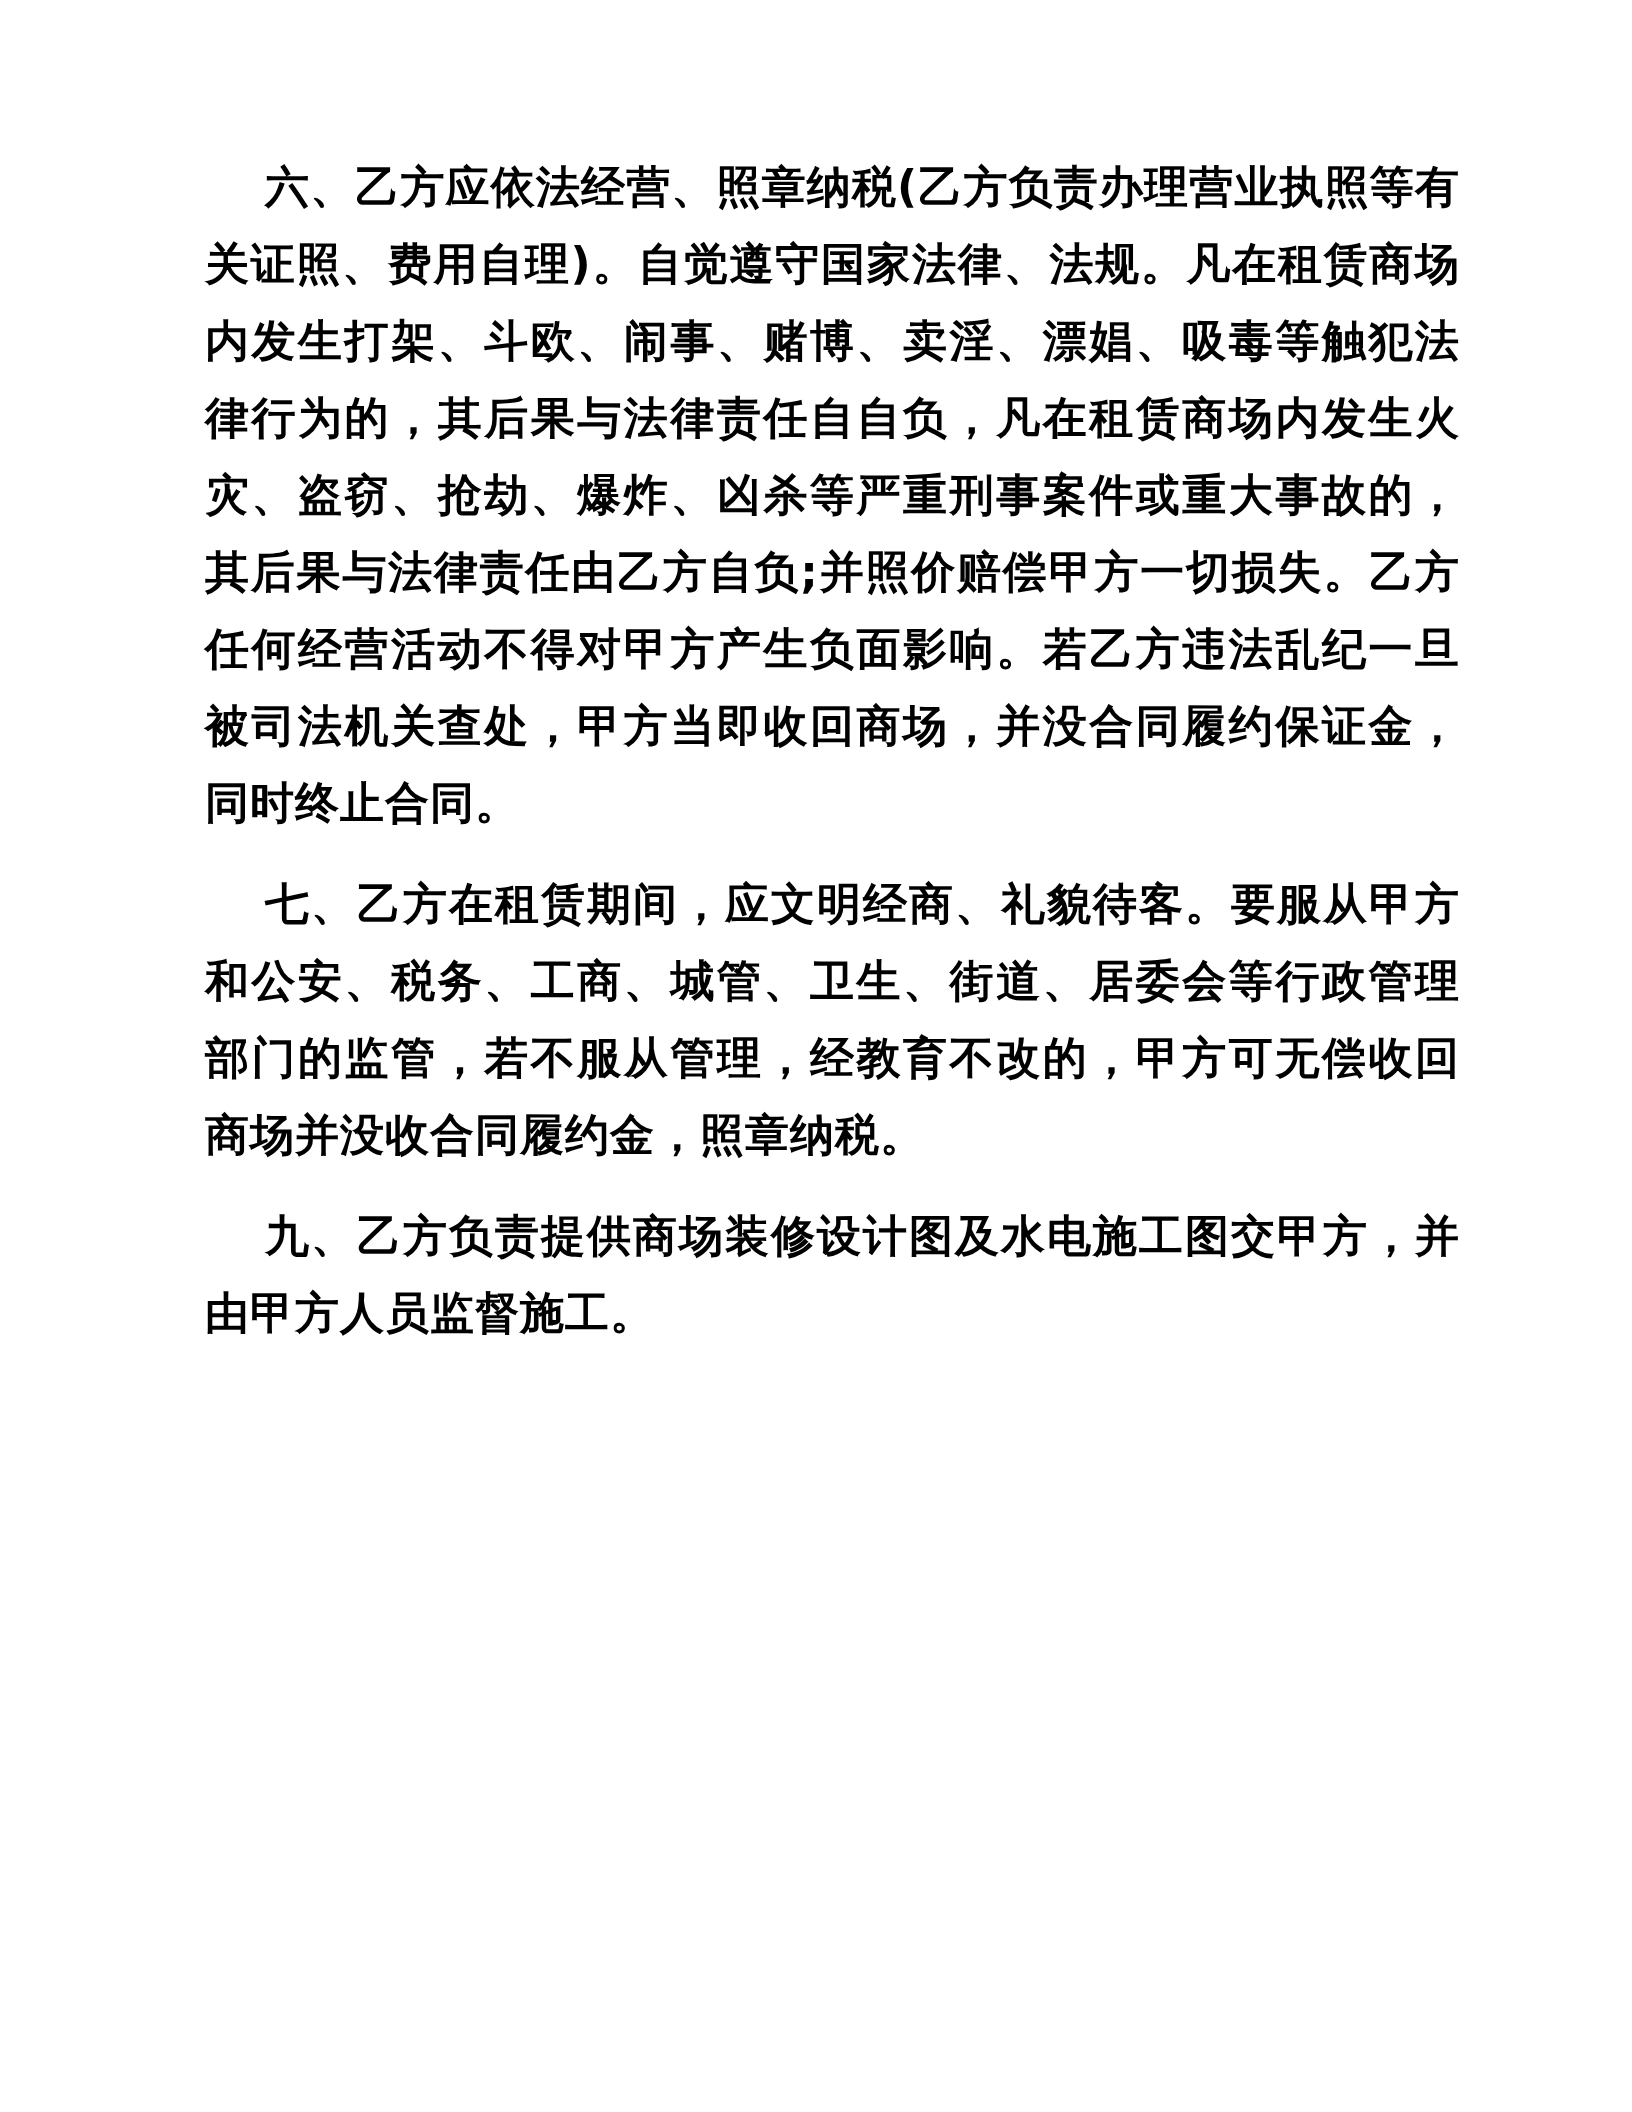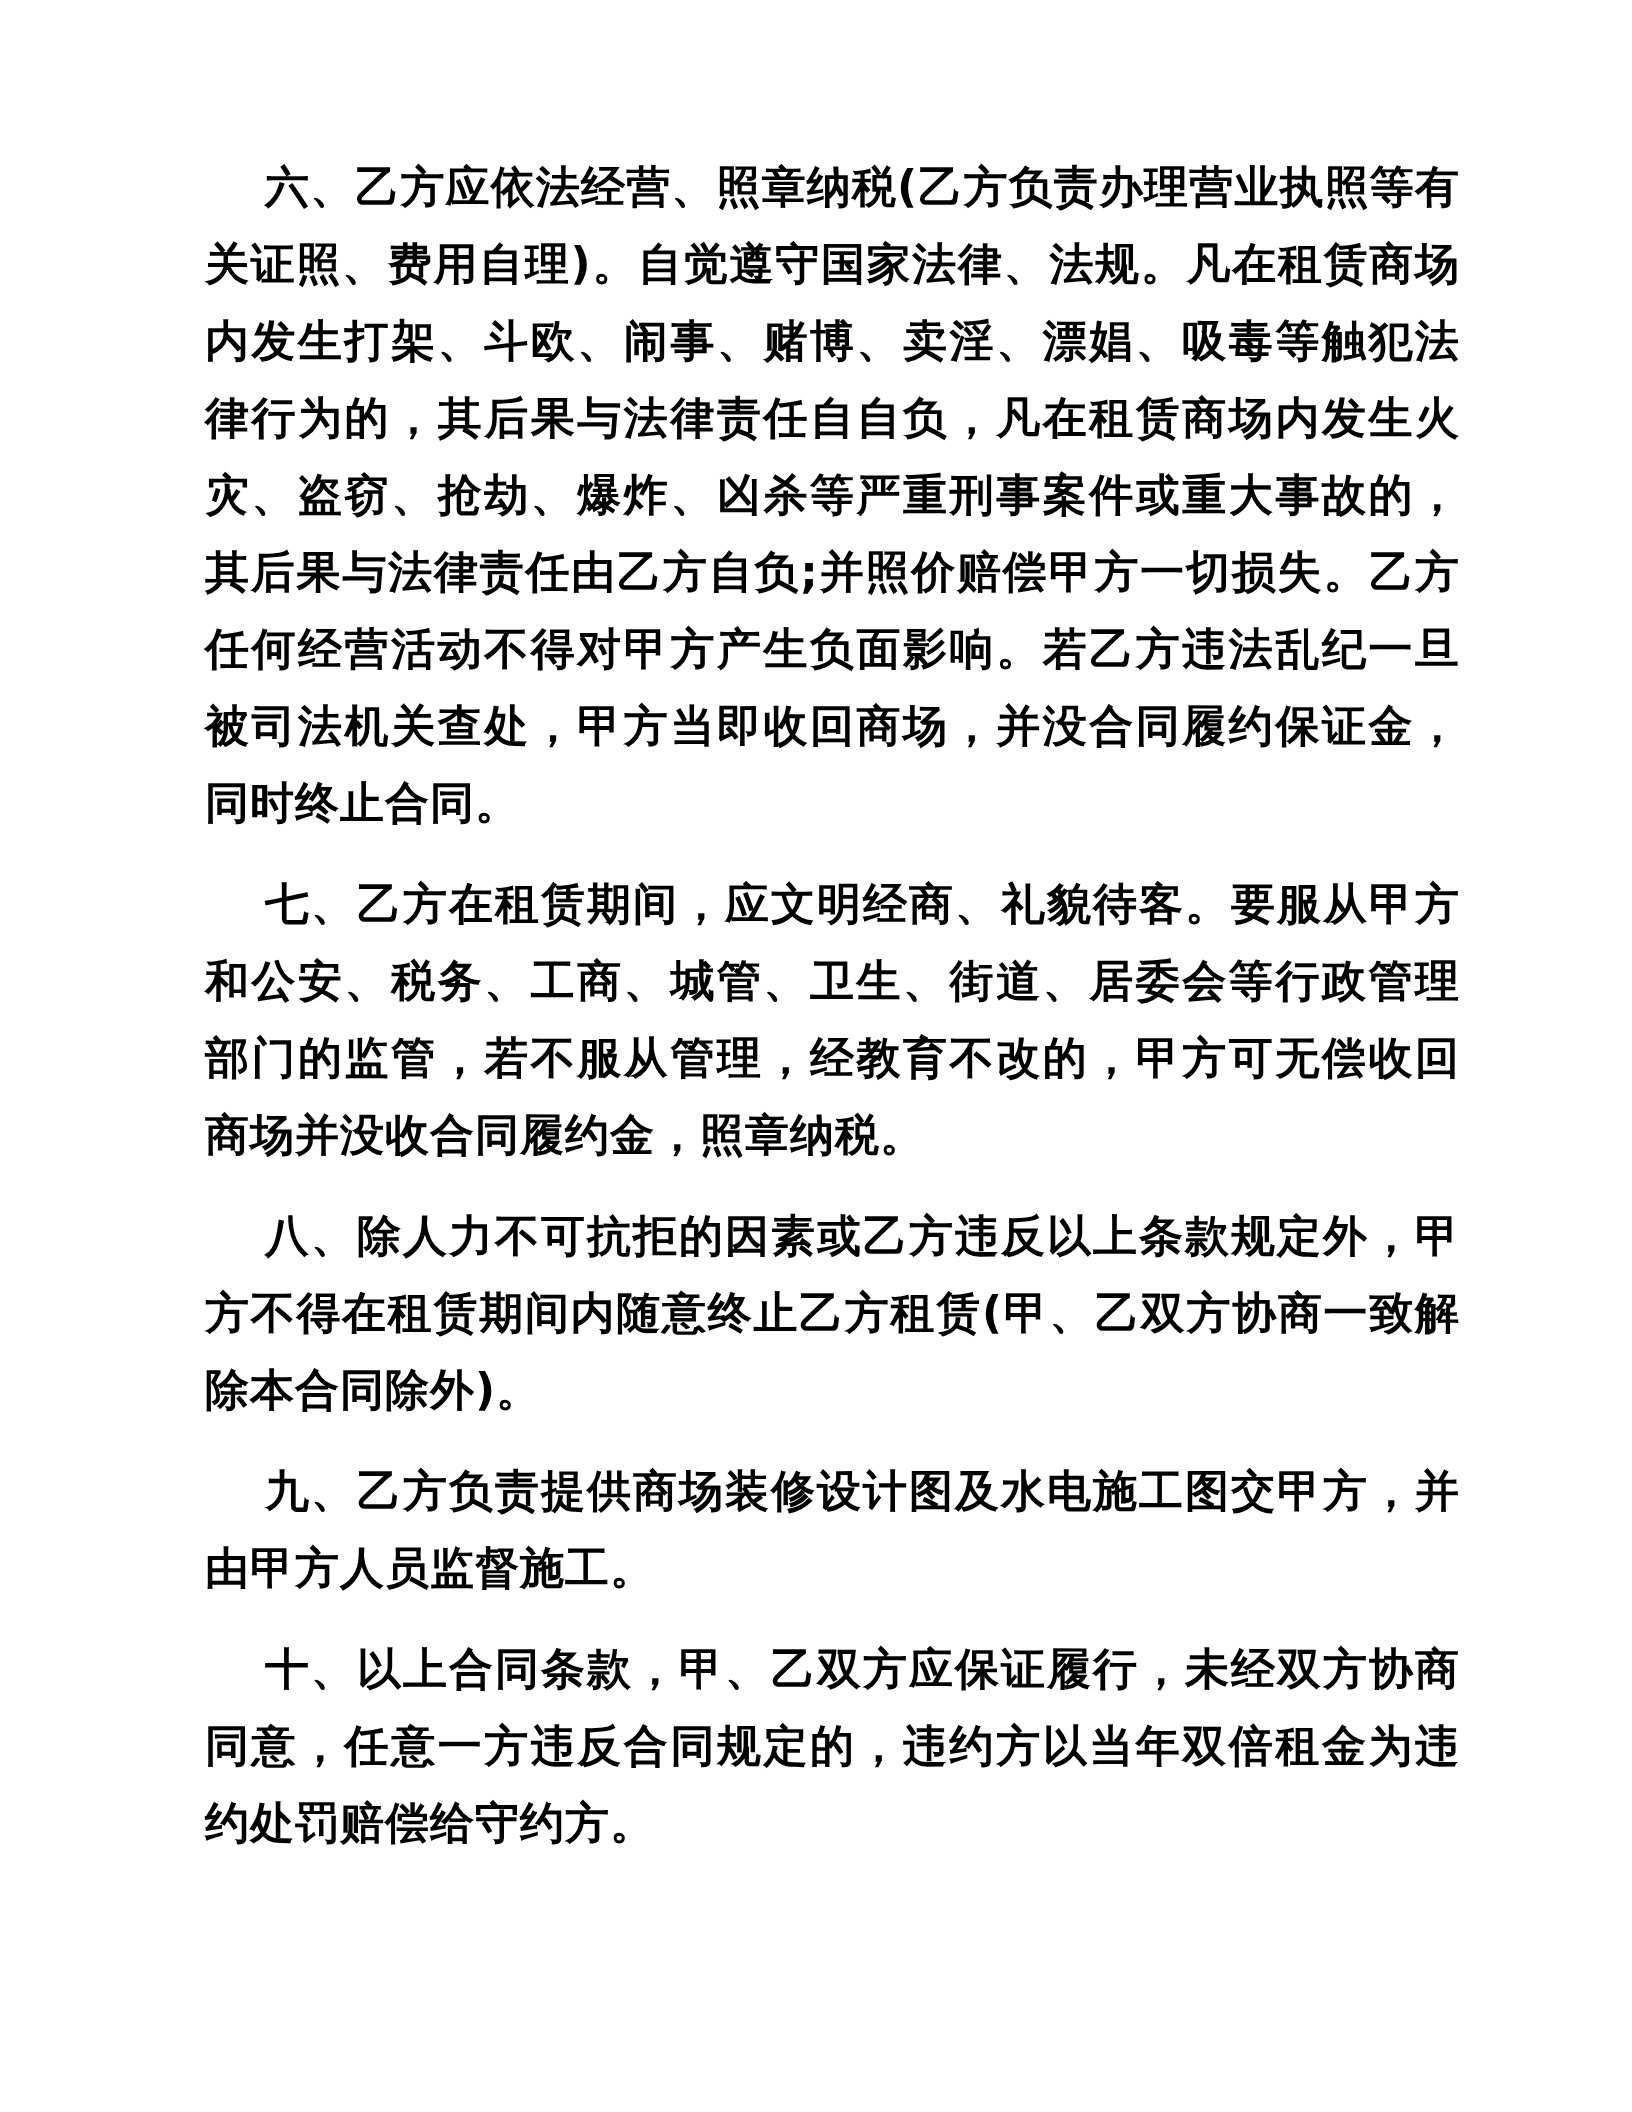--- a/index.html
+++ b/index.html
@@ -33,17 +33,15 @@
       word-break: break-all;
     }
   </style>
 </head>
 <body>
 
 <div class="page">
   <div class="content">
     <p class="clause">六、乙方应依法经营、照章纳税(乙方负责办理营业执照等有关证照、费用自理)。自觉遵守国家法律、法规。凡在租赁商场内发生打架、斗欧、闹事、赌博、卖淫、漂娼、吸毒等触犯法律行为的，其后果与法律责任自自负，凡在租赁商场内发生火灾、盗窃、抢劫、爆炸、凶杀等严重刑事案件或重大事故的，其后果与法律责任由乙方自负;并照价赔偿甲方一切损失。乙方任何经营活动不得对甲方产生负面影响。若乙方违法乱纪一旦被司法机关查处，甲方当即收回商场，并没合同履约保证金，同时终止合同。</p>
     <p class="clause">七、乙方在租赁期间，应文明经商、礼貌待客。要服从甲方和公安、税务、工商、城管、卫生、街道、居委会等行政管理部门的监管，若不服从管理，经教育不改的，甲方可无偿收回商场并没收合同履约金，照章纳税。</p>
-    <p class="clause">八、除人力不可抗拒的因素或乙方违反以上条款规定外，甲方不得在租赁期间内随意终止乙方租赁(甲、乙双方协商一致解除本合同除外)。</p>
     <p class="clause">九、乙方负责提供商场装修设计图及水电施工图交甲方，并由甲方人员监督施工。</p>
-    <p class="clause">十、以上合同条款，甲、乙双方应保证履行，未经双方协商同意，任意一方违反合同规定的，违约方以当年双倍租金为违约处罚赔偿给守约方。</p>
   </div>
 </div>
 
 </body></html>

